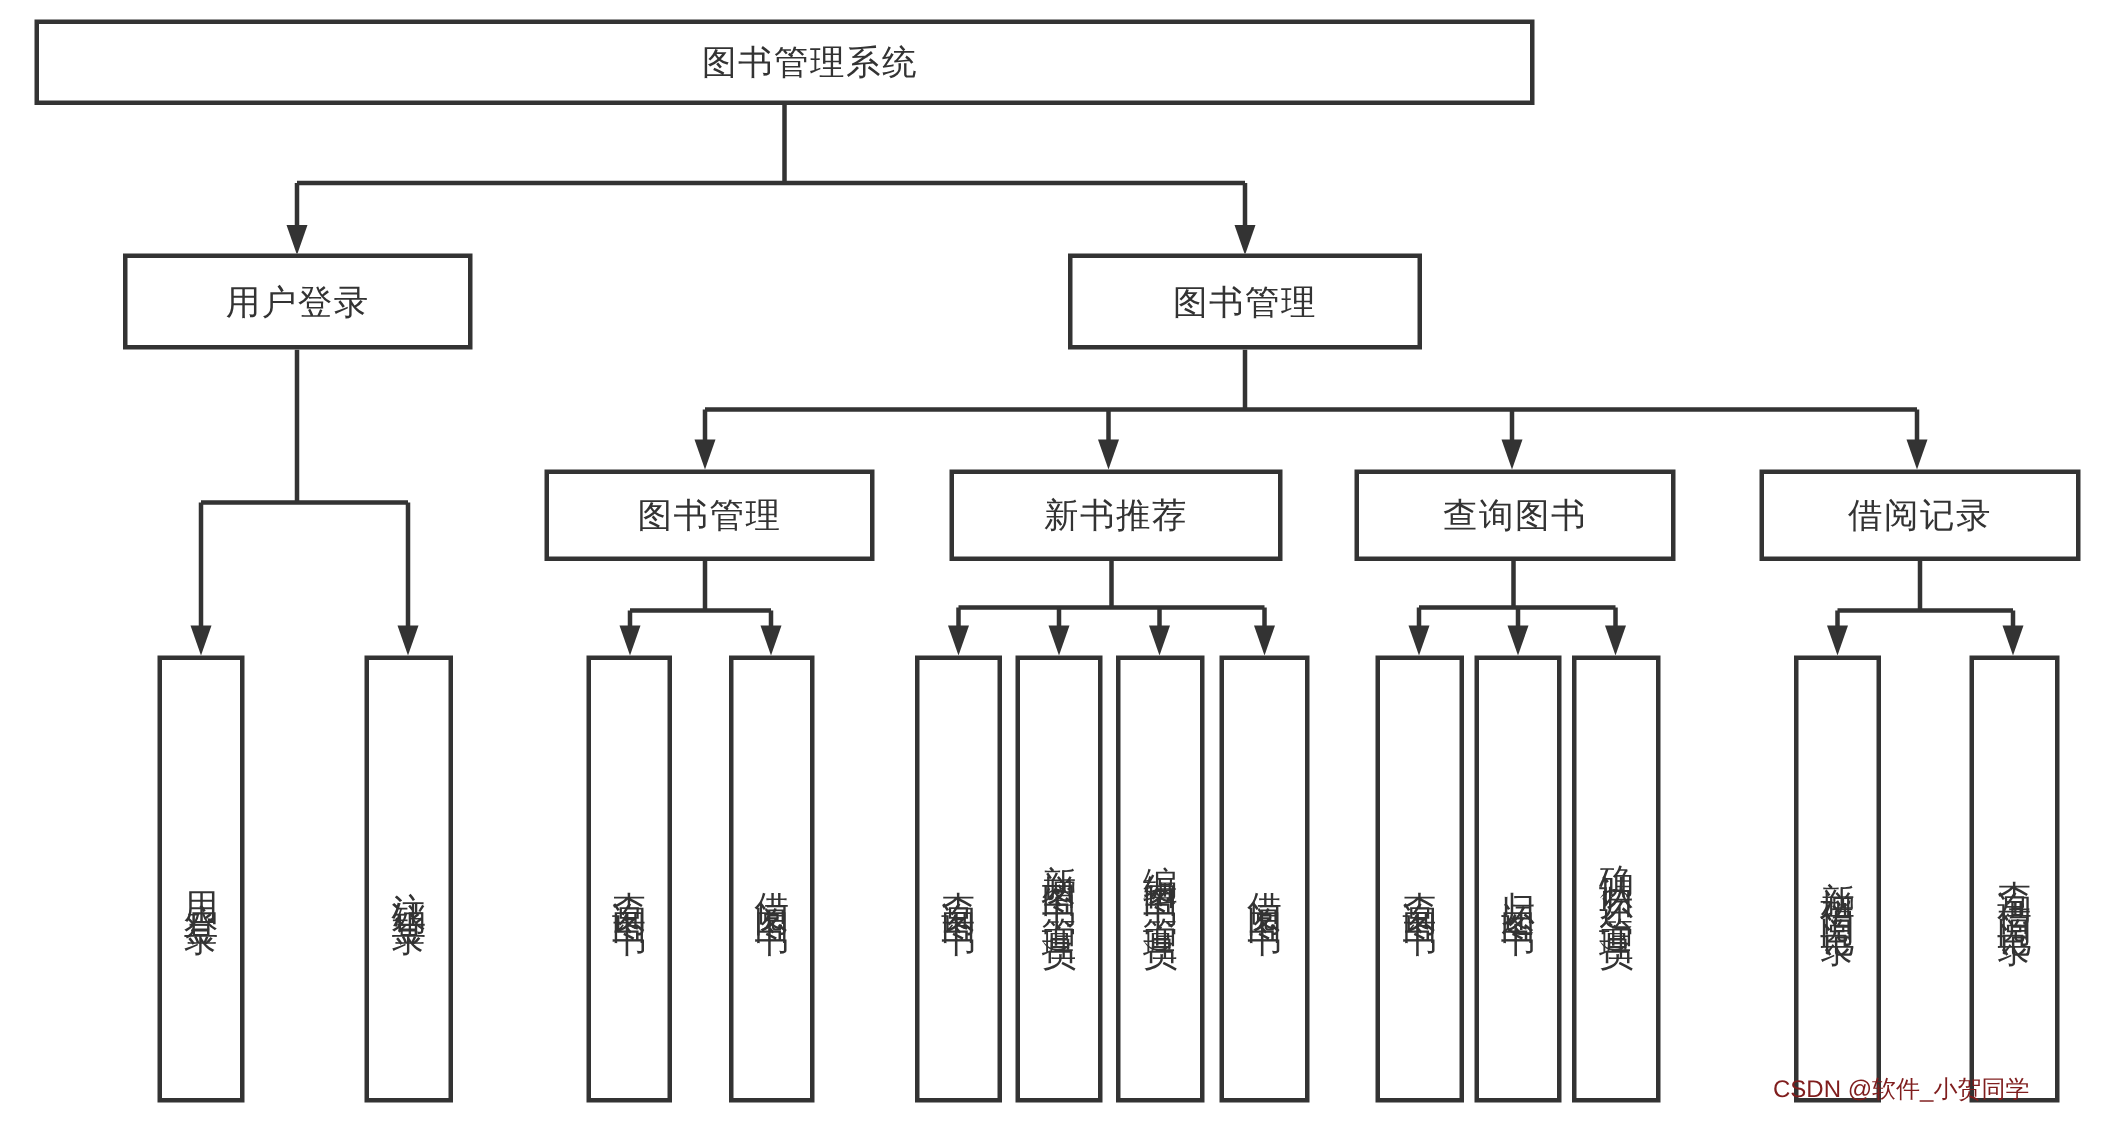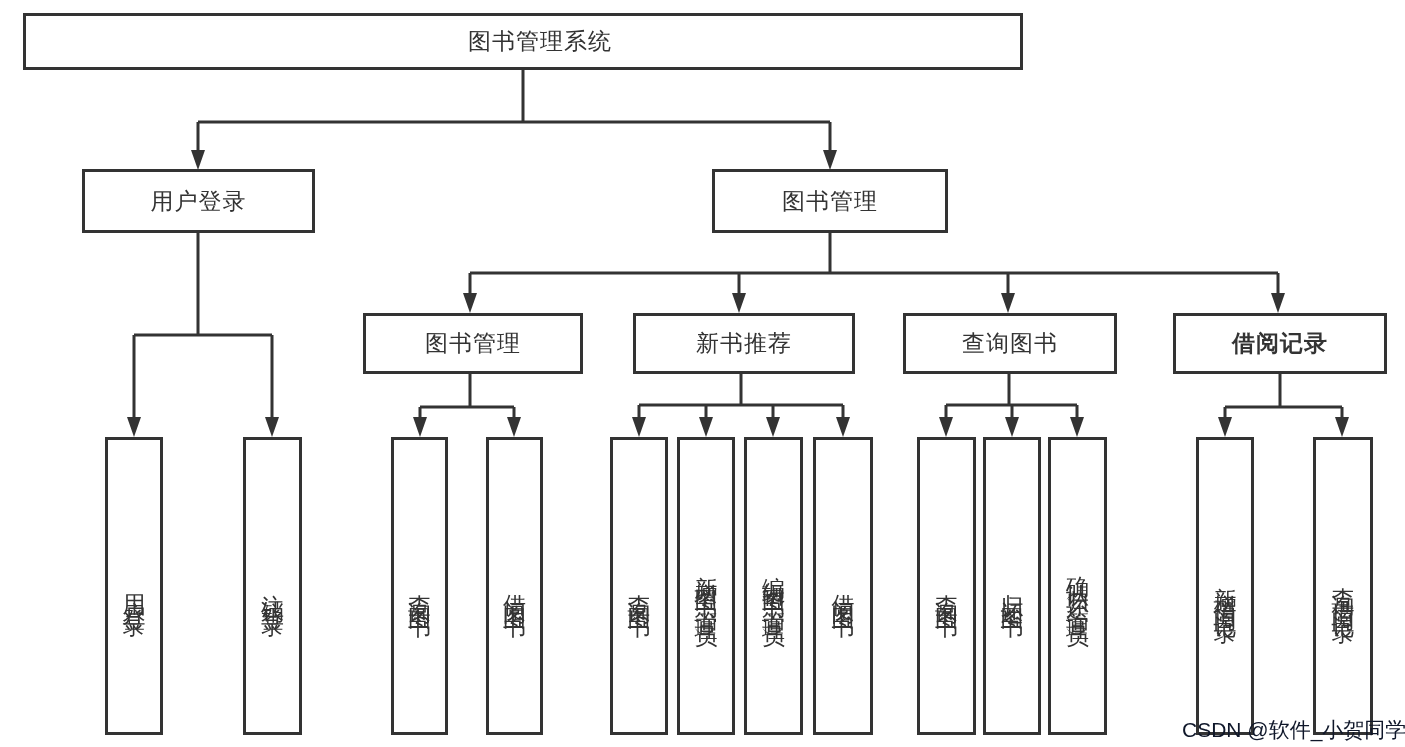--- a/index.html
+++ b/index.html
@@ -28,22 +28,22 @@
     writing-mode: vertical-rl;
     letter-spacing: 7px;
     margin-bottom: -7px;
     line-height: 1;
     white-space: nowrap;
   }
   .watermark {
     position: absolute;
     left: 1182px;
     top: 716px;
-    font-size: 21px;
-    color: #0f172a;
+    font-size: 16px;
+    color: #7f1d1d;
     white-space: nowrap;
   }
 </style>
 </head>
 <body>
 
 <div class="canvas">
 
   <svg class="wires" width="1405" height="747" viewBox="0 0 1405 747" aria-hidden="true">
     <g stroke="#333333" stroke-width="3" fill="none">
@@ -86,21 +86,21 @@
   </svg>
 
   <div class="node h" style="left:23px; top:13px; width:1000px; height:57px;padding-left:34px;">图书管理系统</div>
 
   <div class="node h" style="left:82px; top:169px; width:233px; height:64px;">用户登录</div>
   <div class="node h" style="left:712px; top:169px; width:236px; height:64px;">图书管理</div>
 
   <div class="node h" style="left:363px; top:313px; width:220px; height:61px;">图书管理</div>
   <div class="node h" style="left:633px; top:313px; width:222px; height:61px;">新书推荐</div>
   <div class="node h" style="left:903px; top:313px; width:214px; height:61px;">查询图书</div>
-  <div class="node h" style="left:1173px; top:313px; width:214px; height:61px;font-weight:bold;">借阅记录</div>
+  <div class="node h" style="left:1173px; top:313px; width:214px; height:61px;">借阅记录</div>
 
   <div class="node v" style="left:105px; top:437px; width:58px; height:298px;">
     <span>用户登录</span>
   </div>
   <div class="node v" style="left:243px; top:437px; width:59px; height:298px;">
     <span>注销登录</span>
   </div>
 
   <div class="node v" style="left:391px; top:437px; width:57px; height:298px;">
     <span>查询图书</span>

